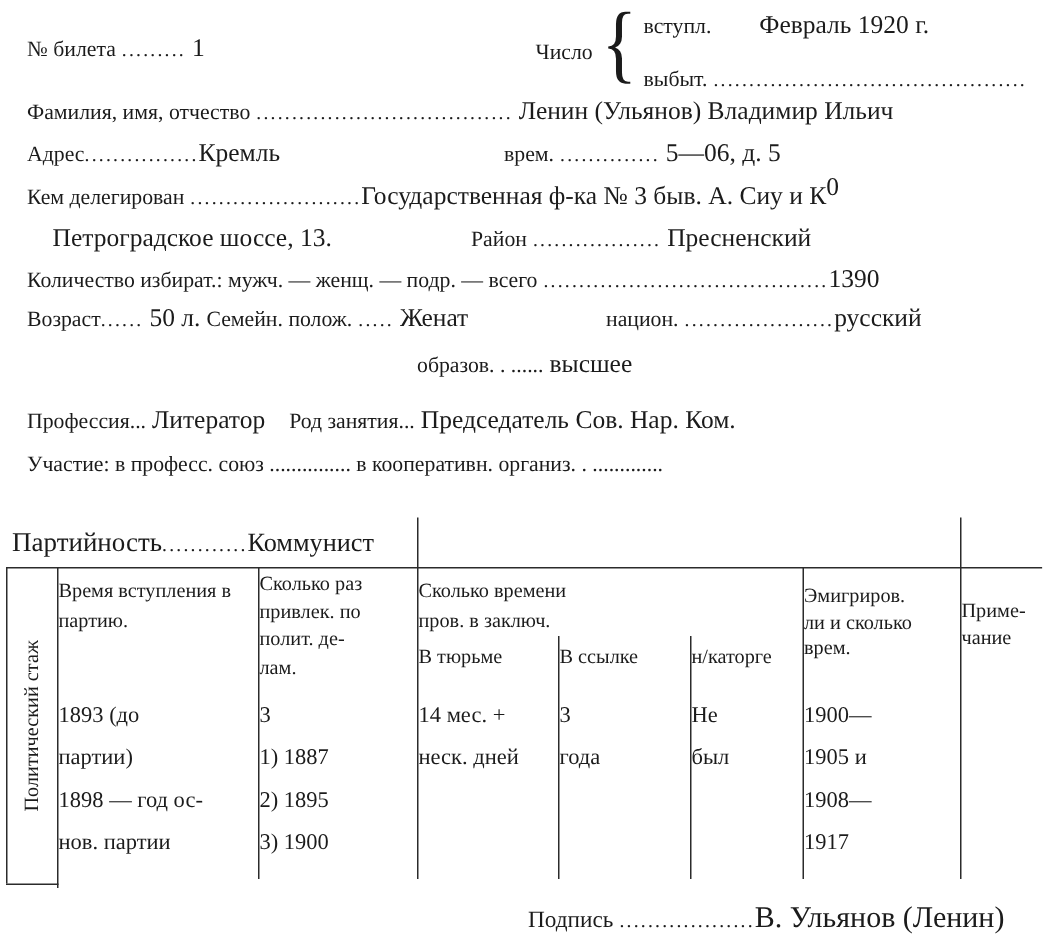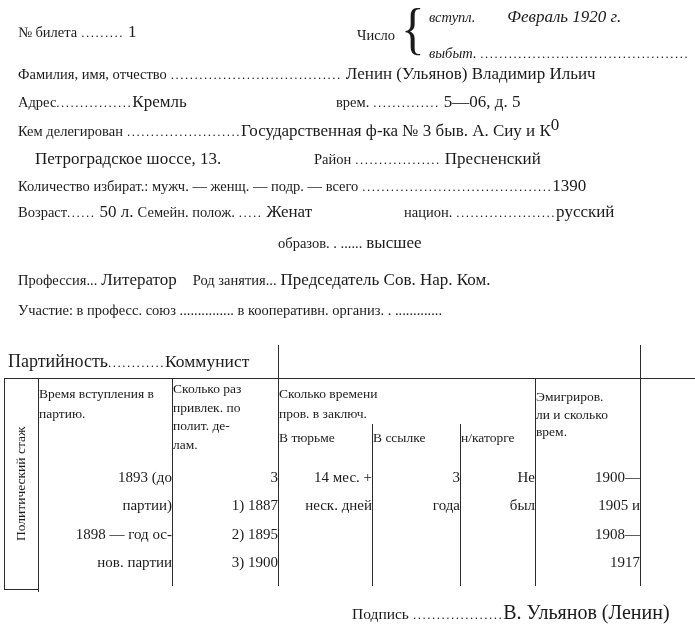--- a/index.html
+++ b/index.html
@@ -12,28 +12,28 @@
   .lbl{font-size:14.5px;}
   .val{font-size:17px;}
   .dots{font-size:13px;letter-spacing:1.5px;}
   .ib{display:inline-block;white-space:nowrap;}
   sup{font-size:11px;line-height:0;}
   
   .chislo{position:absolute;left:357px;top:0;width:338px;height:66px;}
   .chislo .word{position:absolute;left:0;top:24px;line-height:22px;}
   .brace{position:absolute;left:44px;top:-3px;font-size:58px;line-height:64px;
          transform:scaleX(.85);transform-origin:left top;}
-  .ch-row{position:absolute;left:72px;line-height:22px;white-space:nowrap;font-style:italic;}
+  .ch-row{position:absolute;left:72px;line-height:22px;white-space:nowrap;}
   
   .vl,.hl{position:absolute;background:#2b2b2b;}
   .vl{width:1px;}
   .hl{height:1px;}
   .cell{position:absolute;font-size:13.5px;}
   .pre{white-space:pre-line;}
-  .bodycell{position:absolute;text-align:right;font-size:15px;line-height:28.4px;
+  .bodycell{position:absolute;text-align:left;font-size:15px;line-height:28.4px;
             white-space:pre-line;}
   .side{position:absolute;left:4px;top:379px;width:34px;height:210px;
         writing-mode:vertical-rl;transform:rotate(180deg);text-align:center;
         line-height:34px;font-size:13.5px;}
   .party-line{position:absolute;left:8px;top:349px;line-height:24px;white-space:nowrap;}
   .party-lbl{font-size:18px;}
   .party-val{font-size:17.5px;}
   .sign{position:absolute;left:352px;top:600px;line-height:24px;white-space:nowrap;}
   .sign .s-lbl{font-size:15.5px;}
   .sign .s-val{font-size:20px;}
@@ -141,20 +141,22 @@
 полит. де-
 лам.</div>
   <div class="cell pre" style="left:279px;top:384px;width:256px;line-height:20px">Сколько времени
 пров. в заключ.</div>
   <div class="cell" style="left:279px;top:428px;width:93px;line-height:20px">В тюрьме</div>
   <div class="cell" style="left:373px;top:428px;width:87px;line-height:20px">В ссылке</div>
   <div class="cell" style="left:461px;top:428px;width:74px;line-height:20px">н/каторге</div>
   <div class="cell pre" style="left:536px;top:388px;width:104px;line-height:17.5px">Эмигриров.
 ли и сколько
 врем.</div>
+  <div class="cell pre" style="left:641px;top:398px;width:54px;line-height:18px">Приме-
+чание</div>
 
   <div class="bodycell" style="left:39px;top:463px;width:133px">1893 (до
 партии)
 1898 — год ос-
 нов. партии</div>
   <div class="bodycell" style="left:173px;top:463px;width:105px">3
 1) 1887
 2) 1895
 3) 1900</div>
   <div class="bodycell" style="left:279px;top:463px;width:93px">14 мес. +

